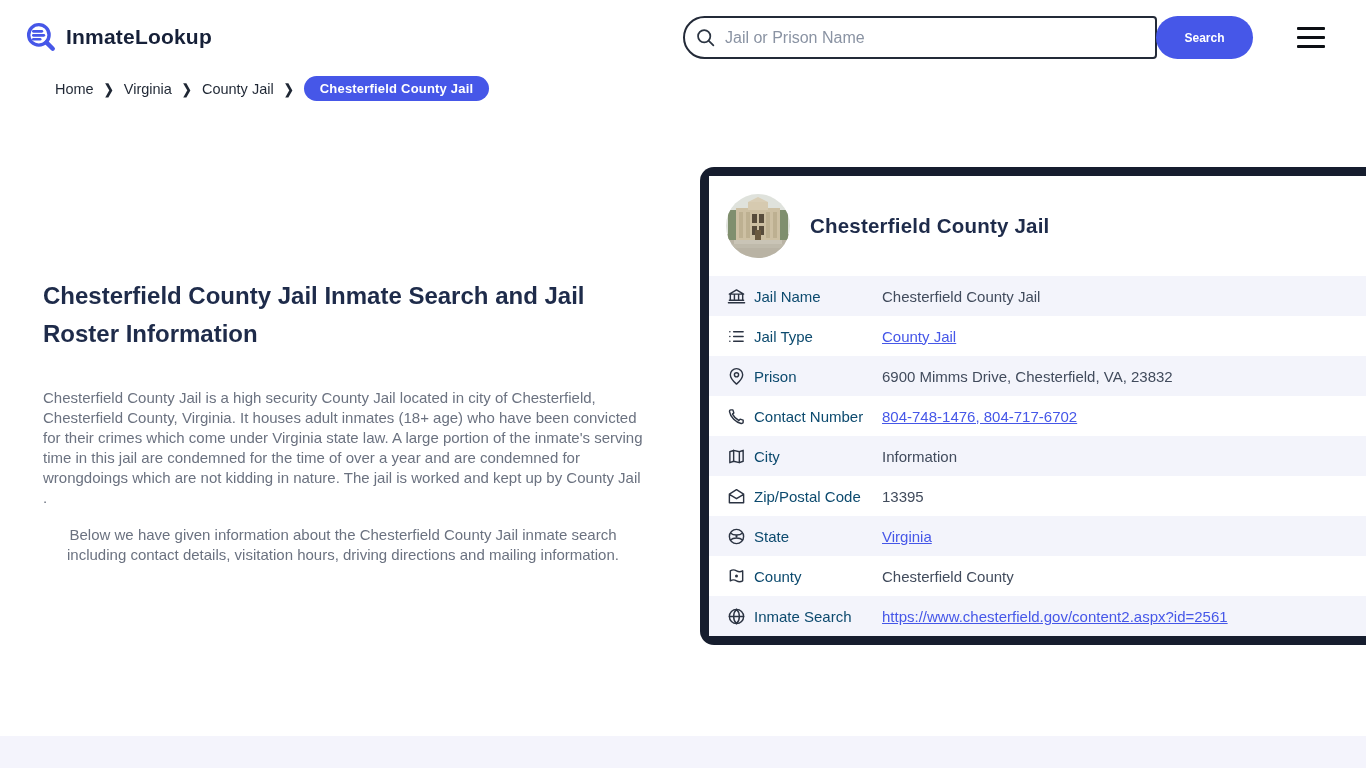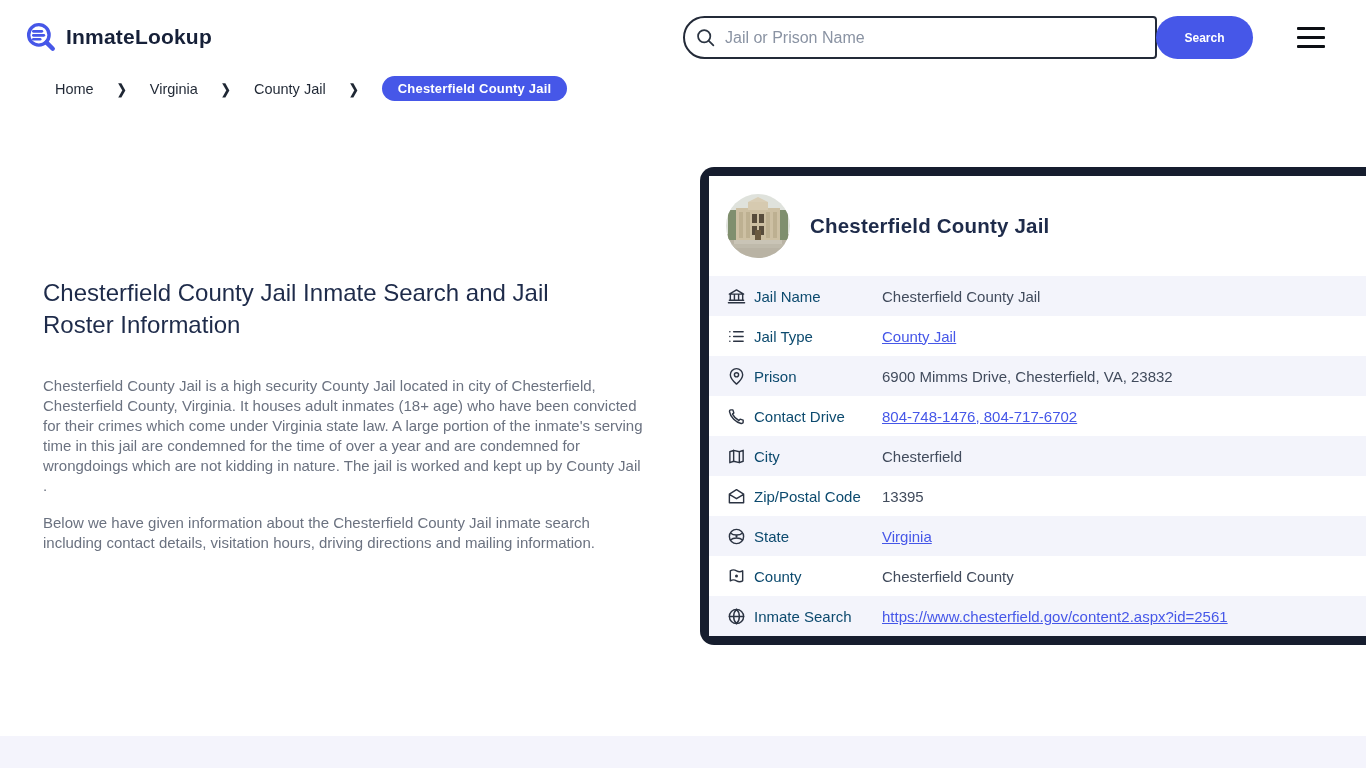--- a/index.html
+++ b/index.html
@@ -19,31 +19,31 @@
   .search-input::placeholder { color:#8a93a3; }
   .search-mag { position:absolute; left:12px; top:11px; }
   .search-btn { position:absolute; right:0; top:0; height:43px; width:97px; border:none;
     border-radius:22px; background:#4657e8; color:#fff; font-weight:700; font-size:12px;
     cursor:pointer; font-family:"Liberation Sans", sans-serif; }
   .hamburger { position:absolute; right:41px; top:27px; width:28px; height:21px; display:flex;
     flex-direction:column; justify-content:space-between; cursor:pointer; }
   .hamburger span { display:block; height:3px; background:#0c0f14; border-radius:1px; }
 
   
-  .breadcrumb { position:absolute; left:55px; top:76px; display:flex; align-items:center; gap:23px; }
+  .breadcrumb { position:absolute; left:55px; top:76px; display:flex; align-items:center; gap:10px; }
   .crumb { font-size:14.5px; color:#1f2734; cursor:pointer; }
   .crumb-sep { font-size:12px; font-weight:700; color:#1f2734; transform:scaleY(1.15); }
   .crumb-badge { background:#4657e8; color:#fff; font-size:13px; font-weight:700;
     padding:5px 16px; border-radius:14px; letter-spacing:.2px; }
 
   
   .article { position:absolute; left:43px; top:277px; width:600px; }
-  .article h1 { font-size:24px; line-height:32px; font-weight:400; color:#1e2b4a; width:560px; }
+  .article h1 { font-size:24px; line-height:38px; font-weight:700; color:#1e2b4a; width:560px; }
   .article p { margin-top:35px; font-size:15px; line-height:20px; color:#6b7280; }
-  .article p + p { margin-top:17px; }
+  .article p + p { margin-top:17px;text-align:center; }
 
   
   .card { position:absolute; left:700px; top:167px; width:700px; background:#fff;
     border:9px solid #161d2e; border-right:none; border-radius:14px 0 0 14px; }
   .card-head { height:100px; display:flex; align-items:center; padding:0 0 0 17px; background:#fff; }
   .avatar { width:64px; height:64px; border-radius:50%; overflow:hidden; flex:0 0 64px; }
   .card-title { margin-left:20px; font-size:20.5px; font-weight:700; color:#1e2b4a; letter-spacing:.2px; }
   .rows {}
   .row { height:40px; display:flex; align-items:center; padding-left:17px; background:#fff; }
   .row:nth-child(odd) { background:#f3f4fb; }
@@ -166,32 +166,32 @@
     <span class="row-label">Prison</span>
     <span class="row-value">6900 Mimms Drive, Chesterfield, VA, 23832</span>
   </div>
 
   <div class="row">
     <span class="row-icon">
             <svg width="19" height="19" viewBox="0 0 20 20">
               <path stroke="#2b3342" stroke-width="1.5" fill="none" stroke-linecap="round" stroke-linejoin="round" d="M4 3 C3 3 2.5 4 2.7 5.2 C3.5 10.5 9.5 16.5 14.8 17.3 C16 17.5 17 17 17 16 L17 13.8 L13.8 12.8 L12.5 14.2 C10.5 13.2 6.8 9.5 5.8 7.5 L7.2 6.2 L6.2 3 Z"></path>
             </svg>
           </span>
-    <span class="row-label">Contact Drive</span>
+    <span class="row-label">Contact Number</span>
     <span class="row-value"><a class="val-link">804-748-1476, 804-717-6702</a></span>
   </div>
 
   <div class="row">
     <span class="row-icon">
             <svg width="19" height="19" viewBox="0 0 20 20">
               <path stroke="#2b3342" stroke-width="1.5" fill="none" stroke-linecap="round" stroke-linejoin="round" d="M7 3.5 L3 5 V16.5 L7 15 L13 16.5 L17 15 V3.5 L13 5 L7 3.5 Z M7 3.5 V15 M13 5 V16.5"></path>
             </svg>
           </span>
     <span class="row-label">City</span>
-    <span class="row-value">Chesterfield</span>
+    <span class="row-value">Information</span>
   </div>
 
   <div class="row">
     <span class="row-icon">
             <svg width="19" height="19" viewBox="0 0 20 20">
               <path stroke="#2b3342" stroke-width="1.5" fill="none" stroke-linecap="round" stroke-linejoin="round" d="M2.5 7.5 L10 2.8 L17.5 7.5 V16.5 H2.5 Z M2.5 7.8 L10 12.3 L17.5 7.8"></path>
             </svg>
           </span>
     <span class="row-label">Zip/Postal Code</span>
     <span class="row-value">13395</span>

